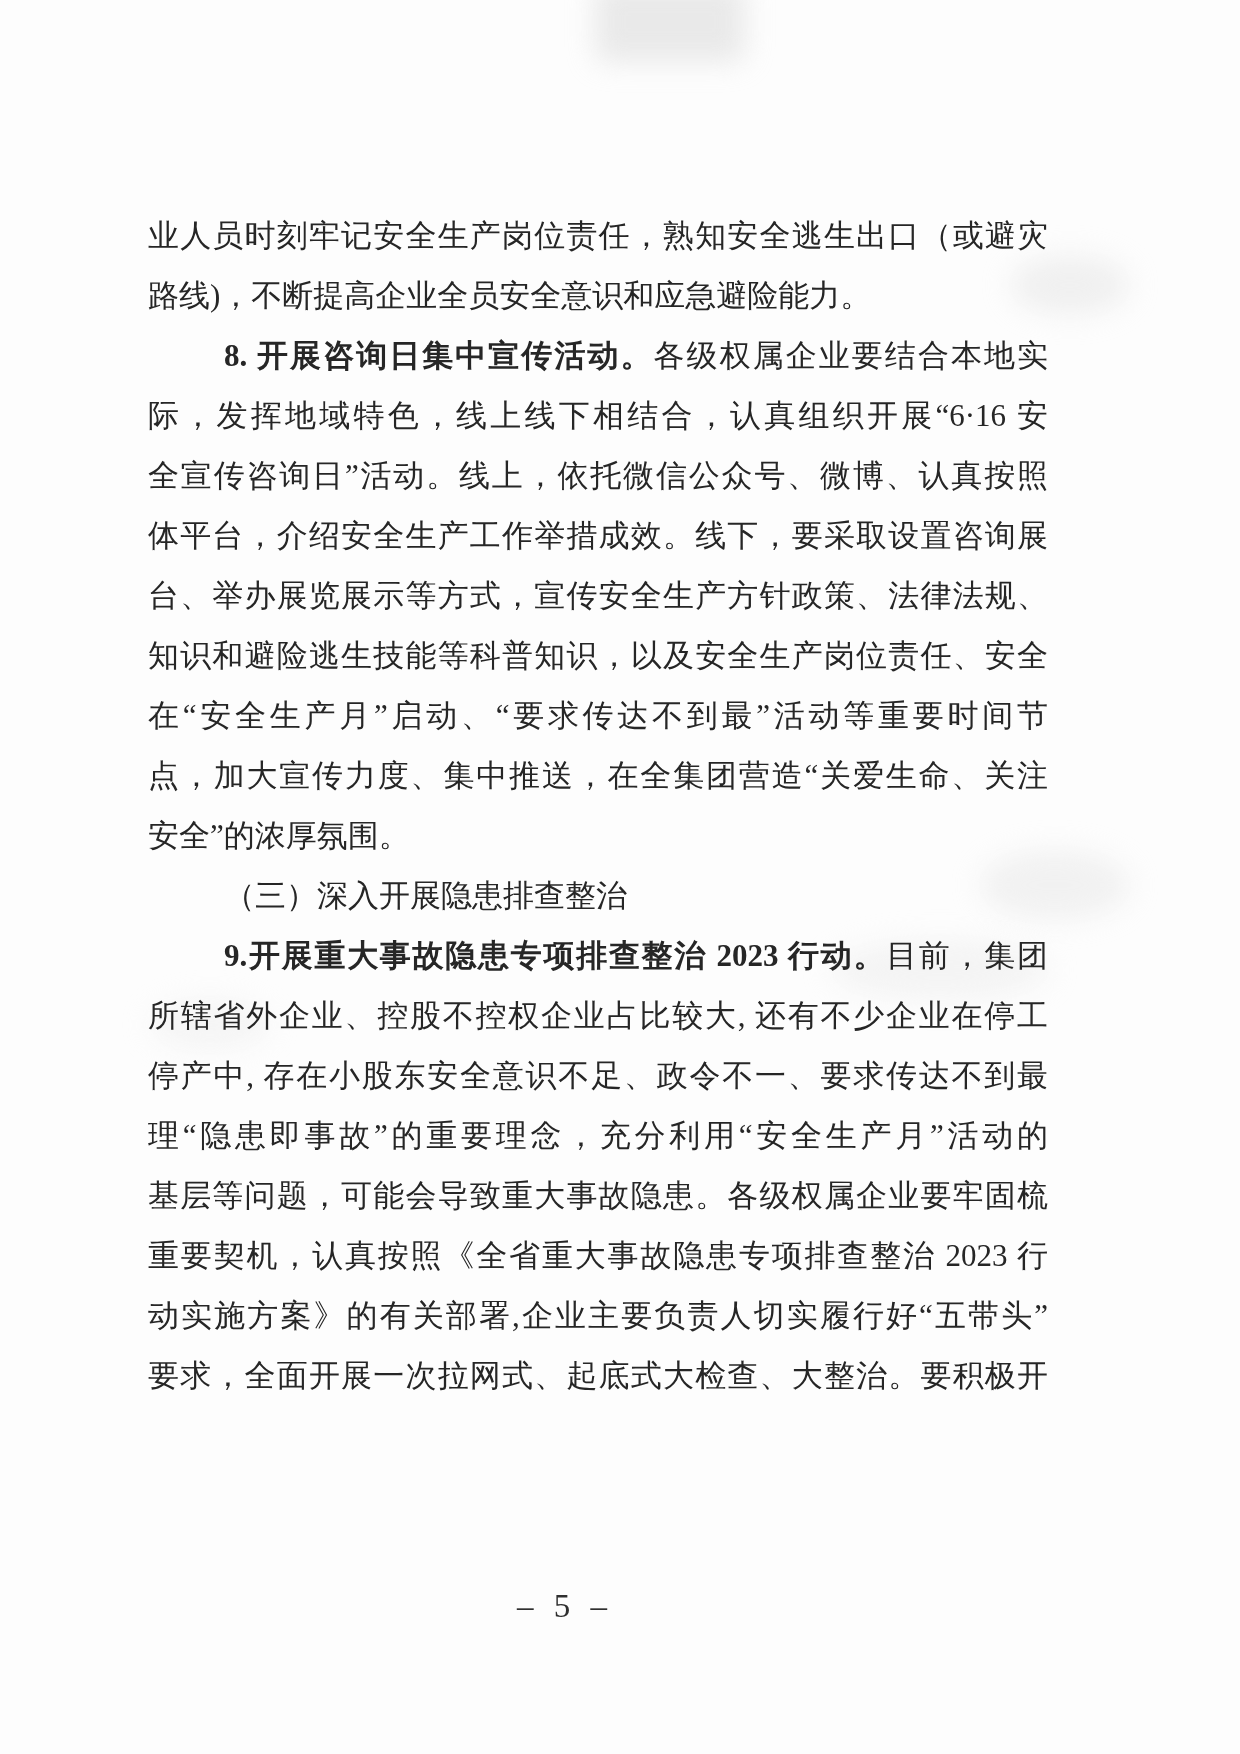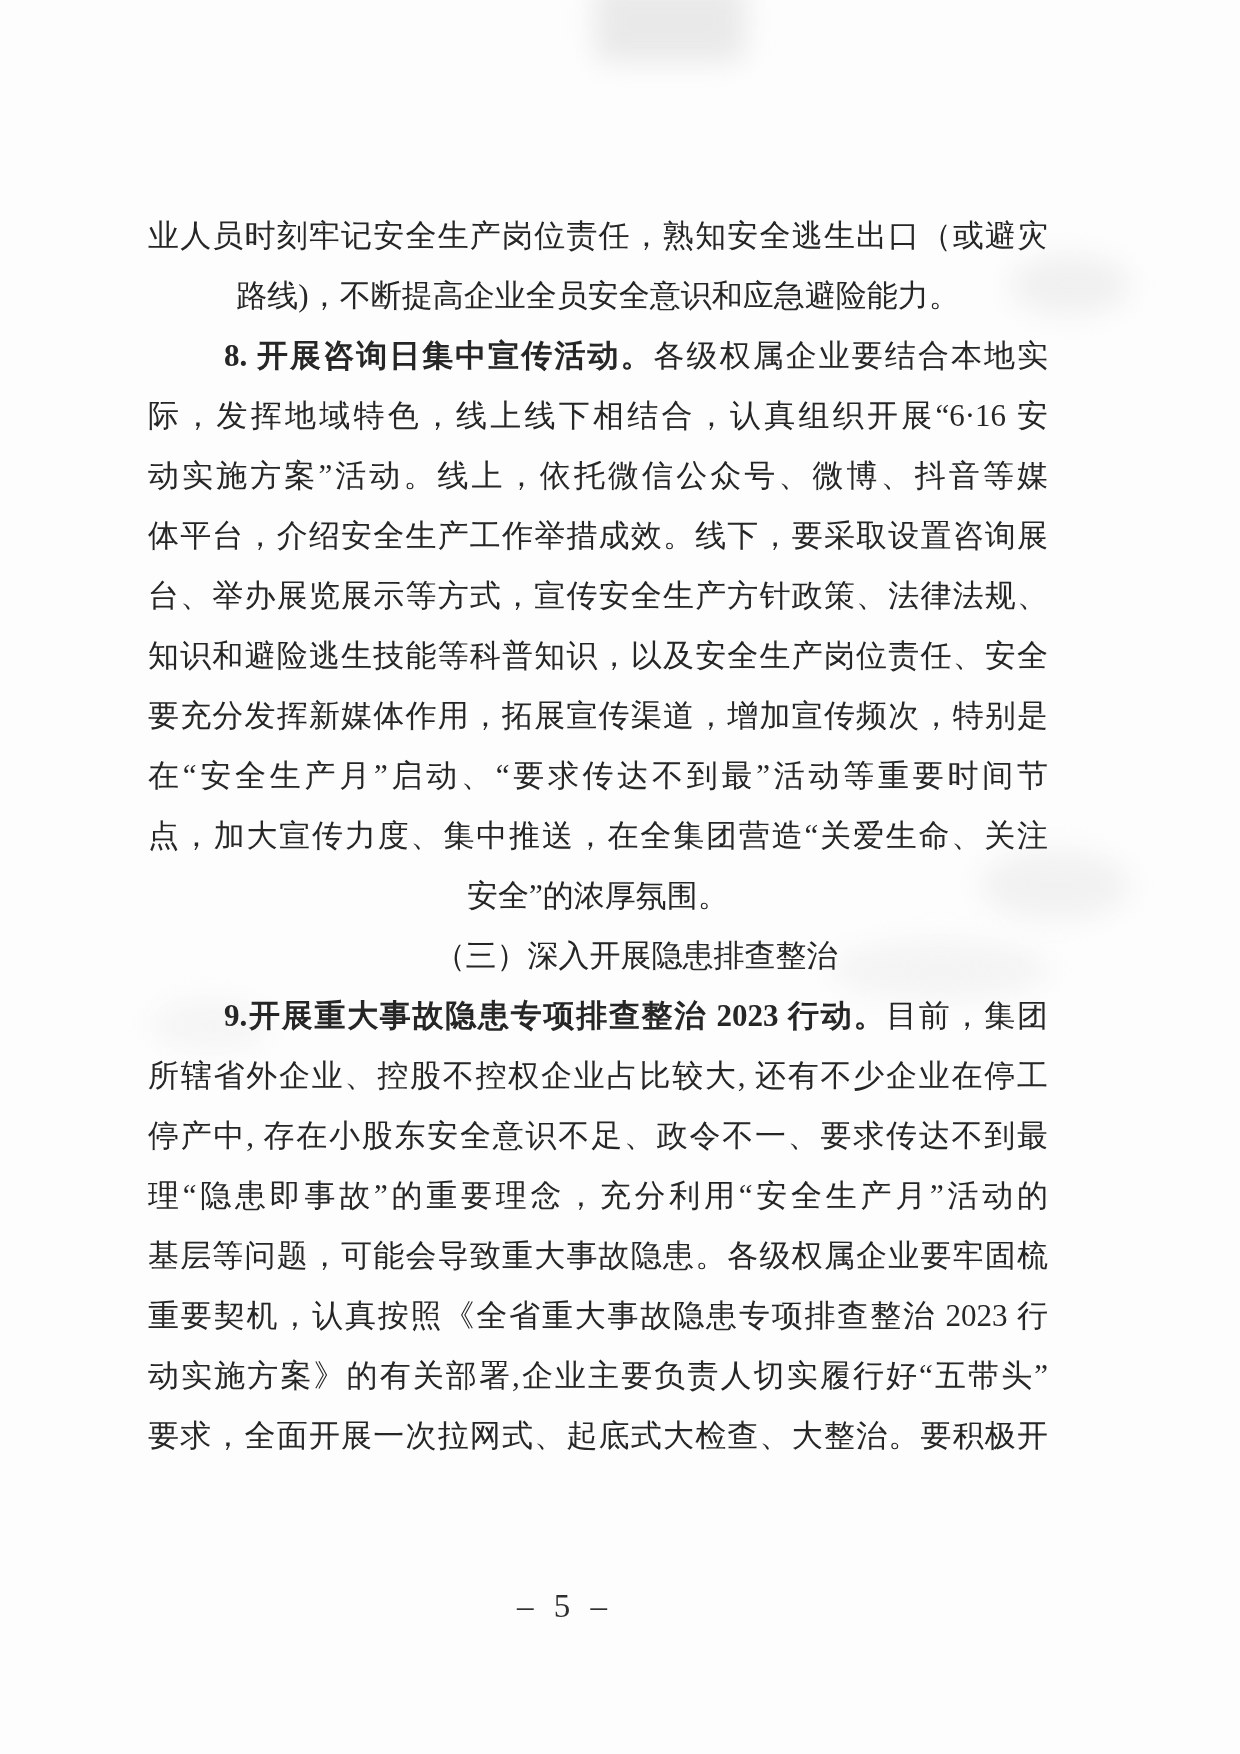--- a/index.html
+++ b/index.html
@@ -35,21 +35,20 @@
     top: 206px;
     width: 900px;
   }
   .line {
     height: 60px;
     line-height: 60px;
     font-size: 31px;
     letter-spacing: 0;
     white-space: nowrap;
     overflow: visible;
-    text-align: center;
   }
   .line.j {
     white-space: normal;
     text-align: justify;
     text-align-last: justify;
     text-justify: inter-character;
   }
   .seg { font-weight: normal; margin-top: 40px; }
   .seg.bold { font-weight: bold; }
   .line.kai .seg {
@@ -78,25 +77,24 @@
   <div class="smudge s3"></div>
   <div class="smudge s4"></div>
   <div class="smudge s5"></div>
 
   <div class="text-block">
 
   <div class="line j"><span class="seg">业人员时刻牢记安全生产岗位责任，熟知安全逃生出口（或避灾</span></div>
       <div class="line"><span class="seg">路线)，不断提高企业全员安全意识和应急避险能力。</span></div>
       <div class="line j" style="padding-left: 76px;"><span class="seg bold">8. 开展咨询日集中宣传活动。</span><span class="seg">各级权属企业要结合本地实</span></div>
       <div class="line j"><span class="seg">际，发挥地域特色，线上线下相结合，认真组织开展“6·16 安</span></div>
-      <div class="line j"><span class="seg">动实施方案”活动。线上，依托微信公众号、微博、抖音等媒</span></div>
+      <div class="line j"><span class="seg">全宣传咨询日”活动。线上，依托微信公众号、微博、认真按照</span></div>
       <div class="line j"><span class="seg">体平台，介绍安全生产工作举措成效。线下，要采取设置咨询展</span></div>
       <div class="line j"><span class="seg">台、举办展览展示等方式，宣传安全生产方针政策、法律法规、</span></div>
       <div class="line j"><span class="seg">知识和避险逃生技能等科普知识，以及安全生产岗位责任、安全</span></div>
-      <div class="line j"><span class="seg">要充分发挥新媒体作用，拓展宣传渠道，增加宣传频次，特别是</span></div>
       <div class="line j"><span class="seg">在“安全生产月”启动、“要求传达不到最”活动等重要时间节</span></div>
       <div class="line j"><span class="seg">点，加大宣传力度、集中推送，在全集团营造“关爱生命、关注</span></div>
       <div class="line"><span class="seg">安全”的浓厚氛围。</span></div>
       <div class="line kai" style="padding-left: 76px;"><span class="seg">（三）深入开展隐患排查整治</span></div>
       <div class="line j" style="padding-left: 76px;"><span class="seg bold">9.开展重大事故隐患专项排查整治 2023 行动。</span><span class="seg">目前，集团</span></div>
       <div class="line j"><span class="seg">所辖省外企业、控股不控权企业占比较大, 还有不少企业在停工</span></div>
       <div class="line j"><span class="seg">停产中, 存在小股东安全意识不足、政令不一、要求传达不到最</span></div>
       <div class="line j"><span class="seg">理“隐患即事故”的重要理念，充分利用“安全生产月”活动的</span></div>
       <div class="line j"><span class="seg">基层等问题，可能会导致重大事故隐患。各级权属企业要牢固梳</span></div>
       <div class="line j"><span class="seg">重要契机，认真按照《全省重大事故隐患专项排查整治 2023 行</span></div>

